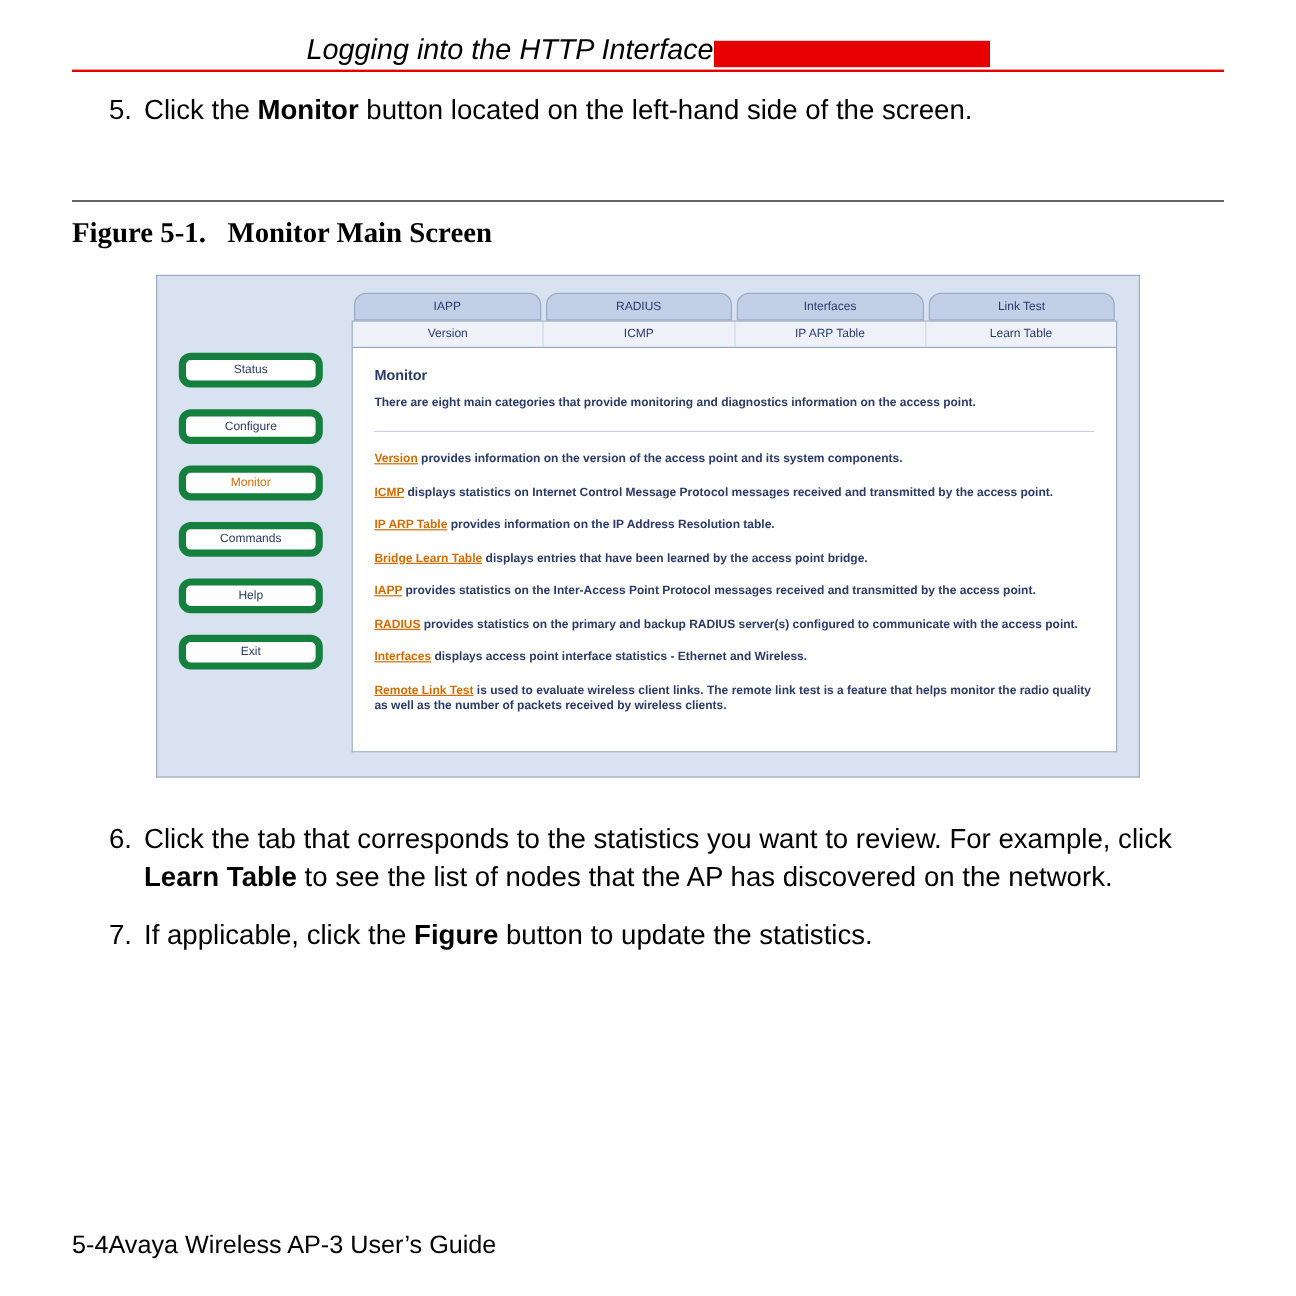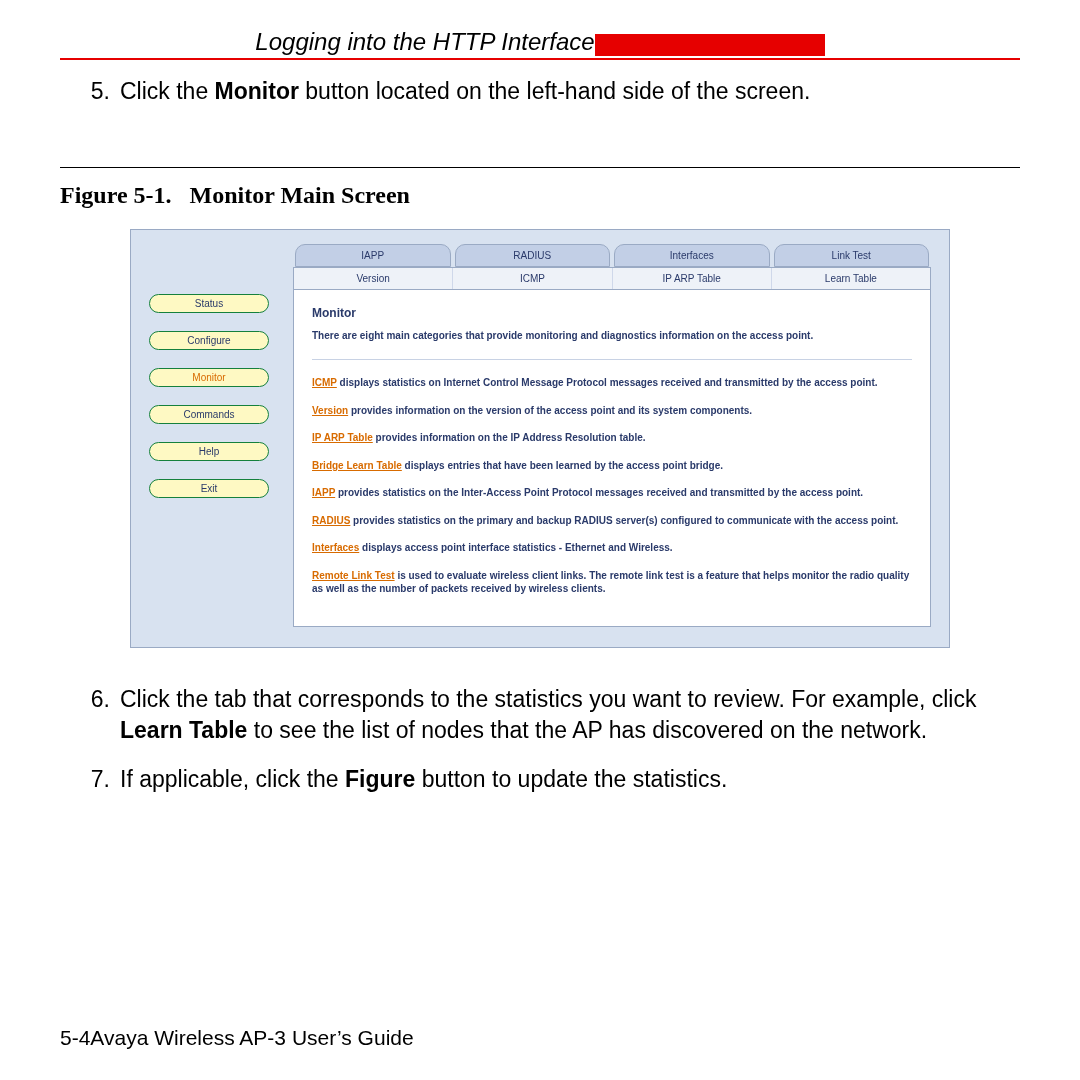--- a/index.html
+++ b/index.html
@@ -9,21 +9,21 @@
   .redbar{width:230px;height:22px;background:#e60000;}
   .redline{height:2px;background:#e60000;margin:2px 0 16px 0;}
   .instr{font-size:23px;line-height:1.35;margin-left:60px;margin-bottom:60px;}
   .instr .num{display:inline-block;width:28px;text-align:right;margin-left:-38px;margin-right:10px;}
   .hr{height:1px;background:#000;margin:0 0 14px 0;}
   .fig-caption{font-family:Georgia,'Times New Roman',serif;font-size:24px;font-weight:bold;margin-bottom:20px;}
   .fig-caption .sp{display:inline-block;width:18px;}
   .screenshot{background:#d8e2f0;border:1px solid #9aaac4;margin:0 auto 36px auto;width:820px;padding:14px 18px 20px 18px;box-sizing:border-box;font-family:Verdana,Arial,sans-serif;}
   .ss-wrap{display:flex;}
   .sidebar{width:120px;padding-top:50px;}
-  .pill{background:#fef9c3;border:1px solid #15803d;border-radius:10px;text-align:center;font-size:10px;color:#2a3a6a;padding:3px 0;margin:0 0 18px 0;cursor:pointer;}
+  .pill{background:#ffffff;border:6px solid #15803d;border-radius:10px;text-align:center;font-size:10px;color:#2a3a6a;padding:3px 0;margin:0 0 18px 0;cursor:pointer;}
   .pill.active{color:#d86b00;}
   .mainarea{flex:1;margin-left:24px;}
   .tabsrow{display:flex;}
   .tab{flex:1;text-align:center;font-size:10px;padding:5px 0;color:#2a3a6a;cursor:pointer;}
   .tabsrow.top .tab{background:#c2cfe6;border-top-left-radius:10px;border-top-right-radius:10px;margin:0 2px;border:1px solid #9aaac4;}
   .tabsrow.bottom{background:#eef2f8;border:1px solid #9aaac4;}
   .tabsrow.bottom .tab{border-right:1px solid #cfd8ea;}
   .tabsrow.bottom .tab:last-child{border-right:none;}
   .panel{background:#fff;border:1px solid #9aaac4;border-top:none;padding:16px 18px;}
   .panel h4{margin:0 0 10px 0;font-size:12px;color:#2a3a6a;font-weight:bold;}
@@ -74,22 +74,22 @@
         <div class="tabsrow bottom" id="tabs-bottom">
             <div class="tab">Version</div>
             <div class="tab">ICMP</div>
             <div class="tab">IP ARP Table</div>
             <div class="tab">Learn Table</div>
           </div>
         <div class="panel">
           <h4>Monitor</h4>
           <div class="intro">There are eight main categories that provide monitoring and diagnostics information on the access point.</div>
           <div id="panel-items">
+              <div class="item"><span class="lk">Version</span><span> provides information on the version of the access point and its system components.</span></div>
               <div class="item"><span class="lk">ICMP</span><span> displays statistics on Internet Control Message Protocol messages received and transmitted by the access point.</span></div>
-              <div class="item"><span class="lk">Version</span><span> provides information on the version of the access point and its system components.</span></div>
               <div class="item"><span class="lk">IP ARP Table</span><span> provides information on the IP Address Resolution table.</span></div>
               <div class="item"><span class="lk">Bridge Learn Table</span><span> displays entries that have been learned by the access point bridge.</span></div>
               <div class="item"><span class="lk">IAPP</span><span> provides statistics on the Inter-Access Point Protocol messages received and transmitted by the access point.</span></div>
               <div class="item"><span class="lk">RADIUS</span><span> provides statistics on the primary and backup RADIUS server(s) configured to communicate with the access point.</span></div>
               <div class="item"><span class="lk">Interfaces</span><span> displays access point interface statistics - Ethernet and Wireless.</span></div>
               <div class="item"><span class="lk">Remote Link Test</span><span> is used to evaluate wireless client links. The remote link test is a feature that helps monitor the radio quality as well as the number of packets received by wireless clients.</span></div>
             </div>
         </div>
       </div>
     </div>

